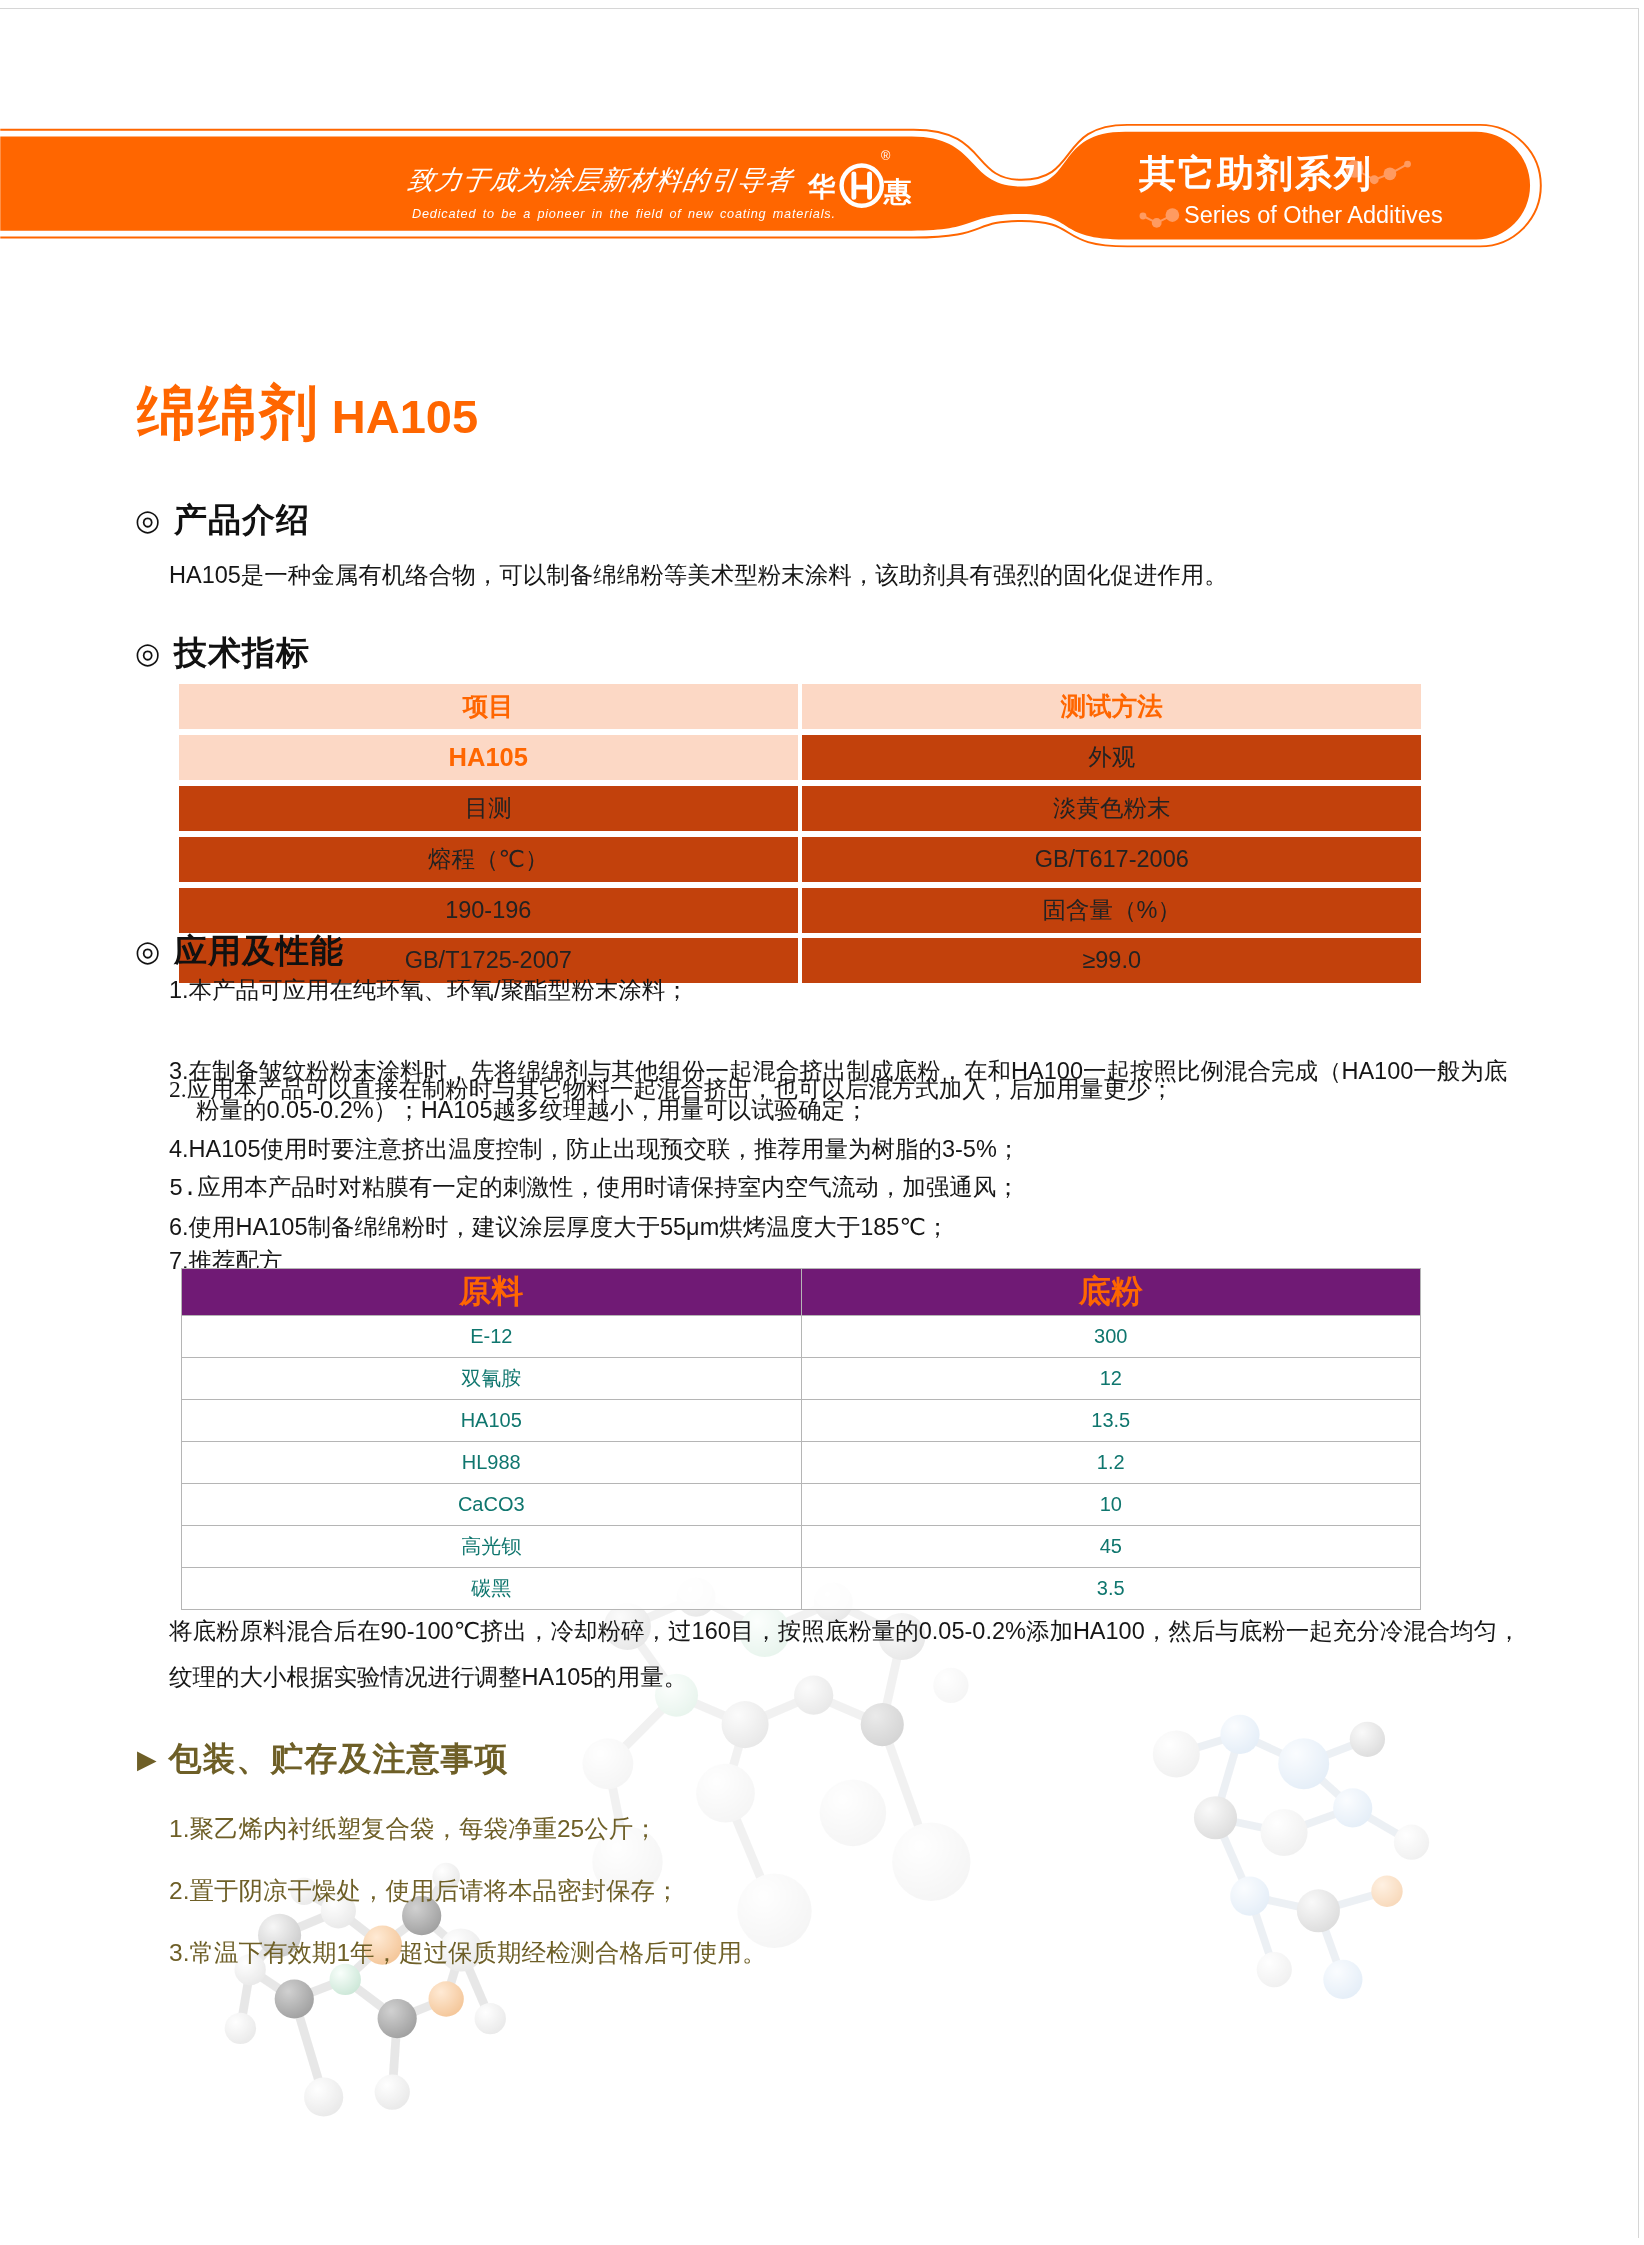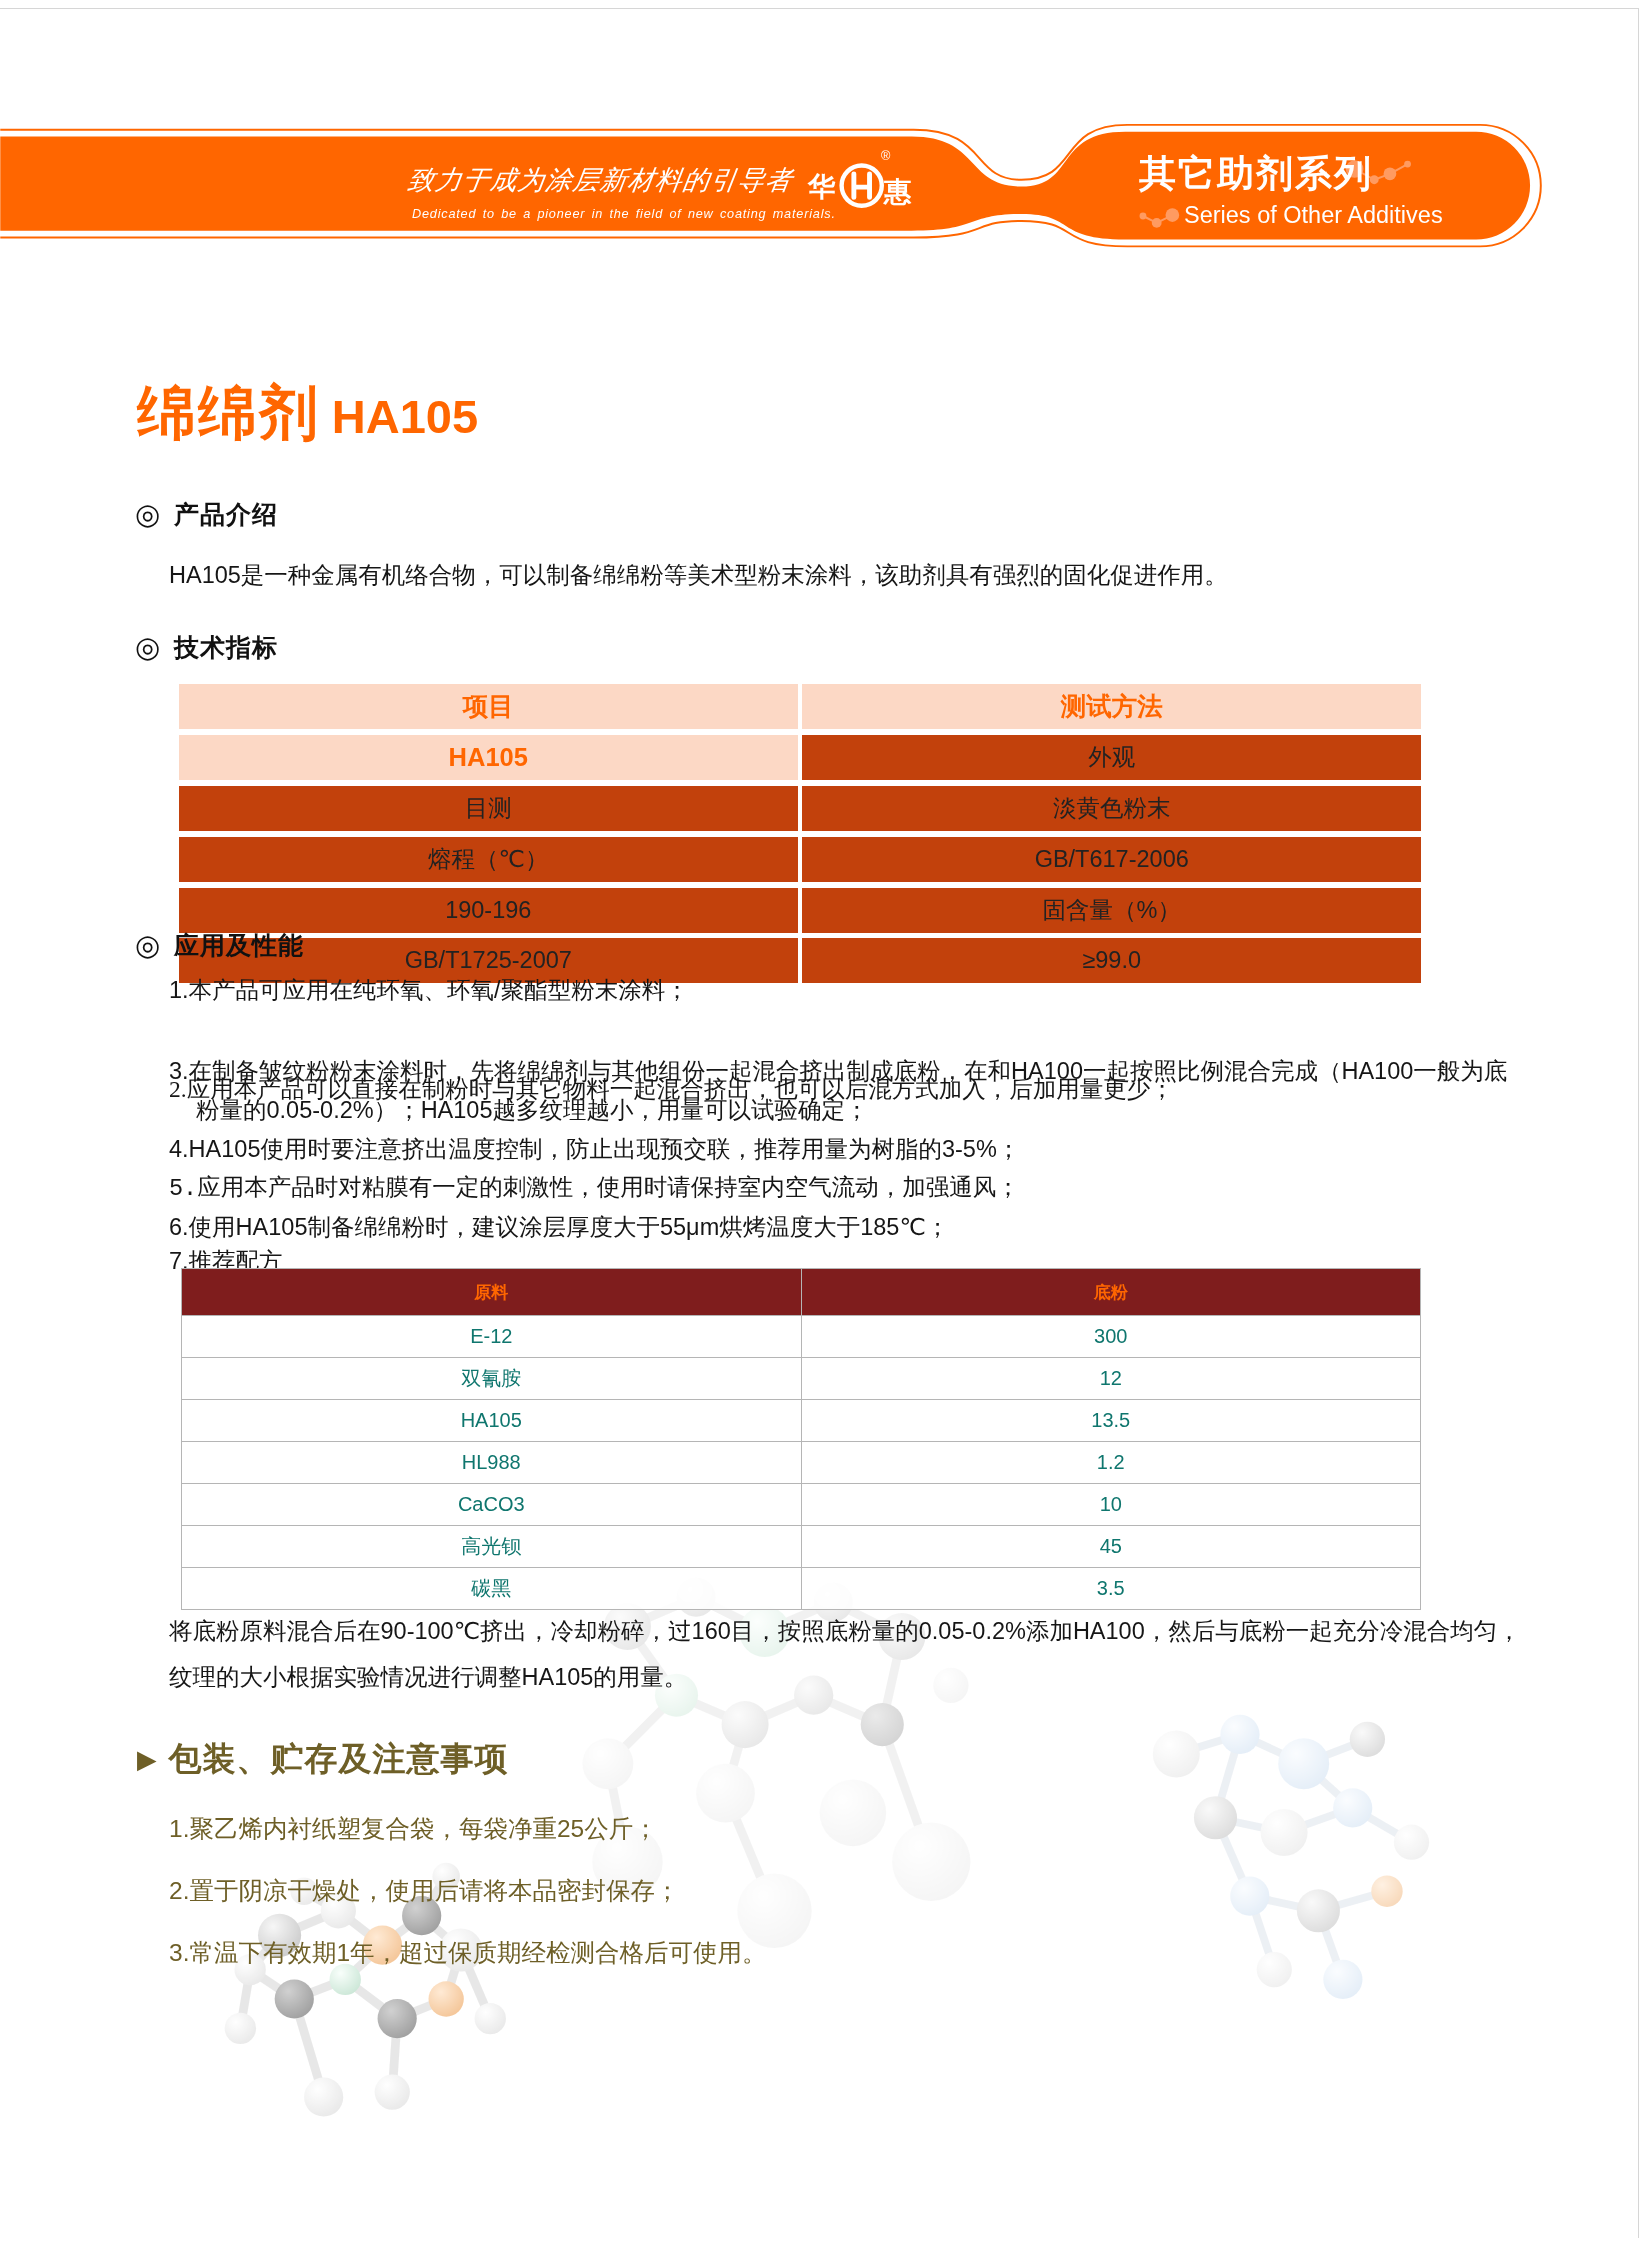--- a/index.html
+++ b/index.html
@@ -17,34 +17,34 @@
   .logo-reg{color:#fff;font-size:12.7px;}
   .series-cn{color:#fff;font-weight:bold;font-size:37px;letter-spacing:2px;white-space:nowrap;}
   .series-en{color:#fff;font-size:23.5px;white-space:nowrap;}
   
   .doc-title{display:flex;align-items:baseline;gap:11.8px;color:#ff6600;}
   .doc-title .t-cn{font-size:59px;font-weight:bold;letter-spacing:2px;}
   .doc-title .t-code{font-size:47px;font-weight:bold;}
   
   .sec-head{display:flex;align-items:center;gap:13.7px;color:#111;}
   .sec-head .bullet{font-size:29px;line-height:1;color:#111;}
-  .sec-head .txt{font-size:25px;font-weight:bold;letter-spacing:1px;}
+  .sec-head .txt{font-size:33px;font-weight:bold;letter-spacing:1px;}
   .body-text{font-size:23.5px;color:#161616;line-height:29px;white-space:nowrap;}
   
   .tech-table{display:grid;grid-template-columns:1fr 1fr;column-gap:4.9px;row-gap:5.9px;
               grid-auto-rows:45px;width:1242px;}
   .tech-table .th{background:#fcd8c5;color:#ff6600;font-size:25.5px;font-weight:bold;
                   display:flex;align-items:center;justify-content:center;}
   .tech-table .td{background:#c2410c;color:#222;font-size:23.5px;
                   display:flex;align-items:center;justify-content:center;}
   
   .formula-table{border-collapse:collapse;width:1240px;table-layout:fixed;background:transparent;}
   .formula-table td{border:1px solid #b5b5b5;text-align:center;font-size:20px;color:#0f766e;
                     height:41px;padding:0;background:rgba(255,255,255,0.85);}
-  .formula-table tr.hdr td{background:#7f1d1d;color:#ff6600;font-weight:bold;font-size:17px;height:46px;}
+  .formula-table tr.hdr td{background:#701a75;color:#ff6600;font-weight:bold;font-size:32px;height:46px;}
   
   .pack-head{display:flex;align-items:center;gap:11.8px;color:#6e5f27;}
   .pack-head .arrow{font-size:25.5px;line-height:1;}
   .pack-head .txt{font-size:33px;font-weight:bold;letter-spacing:1px;}
   .pack-item{font-size:24.5px;color:#6e5f27;line-height:31px;white-space:nowrap;}
 </style>
 </head>
 <body>
 
 <div class="page">

